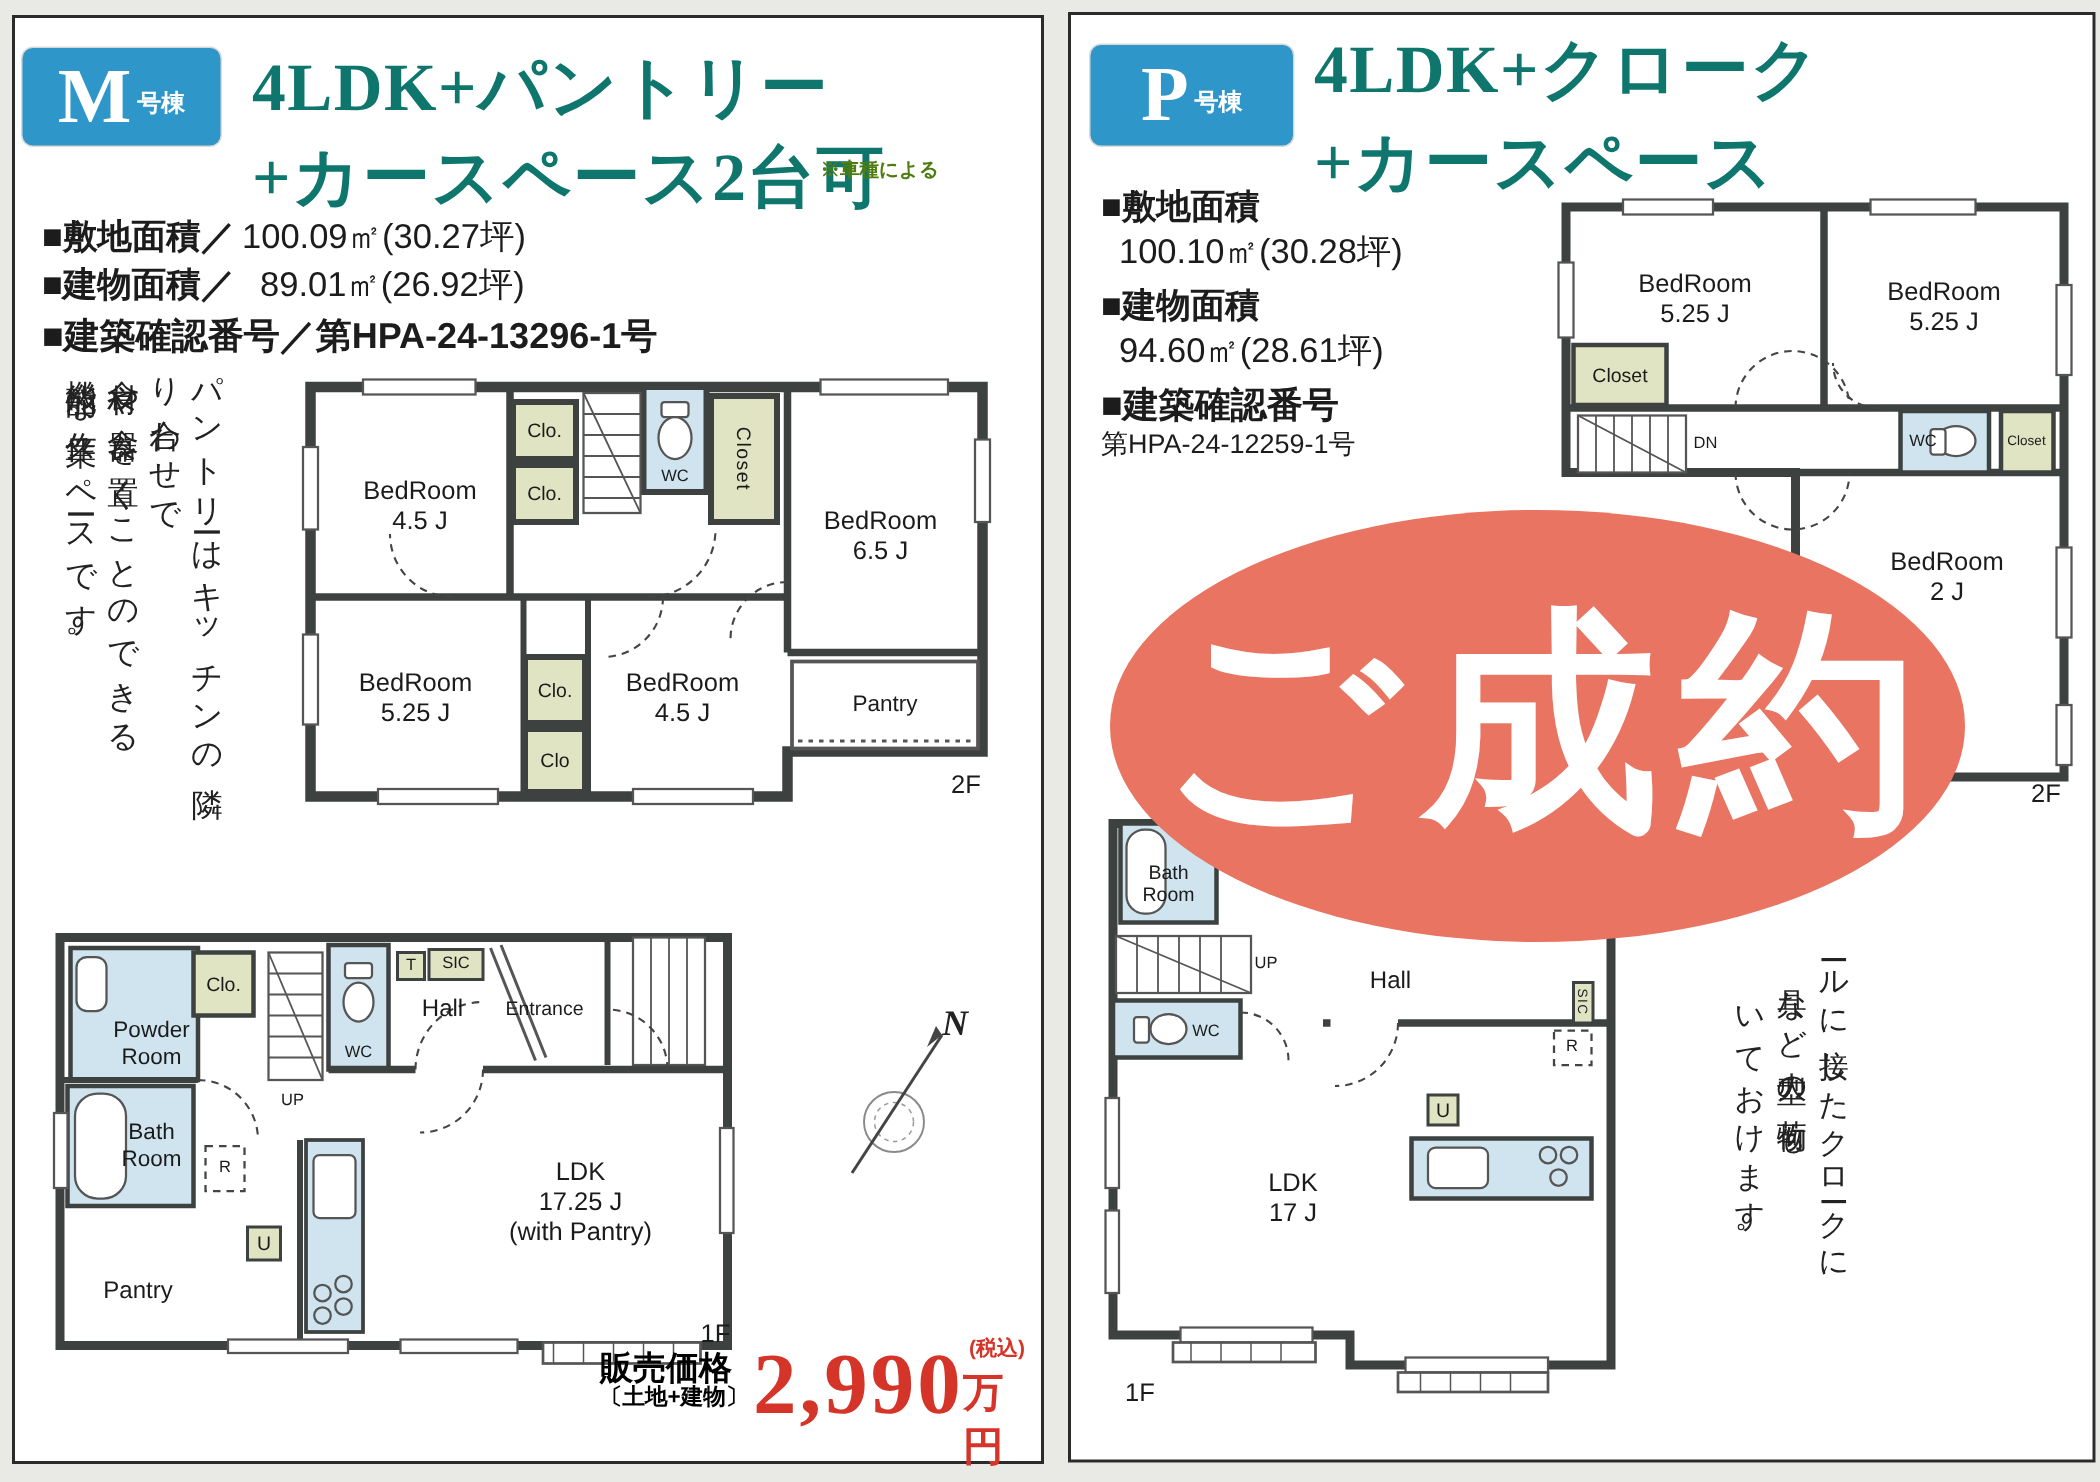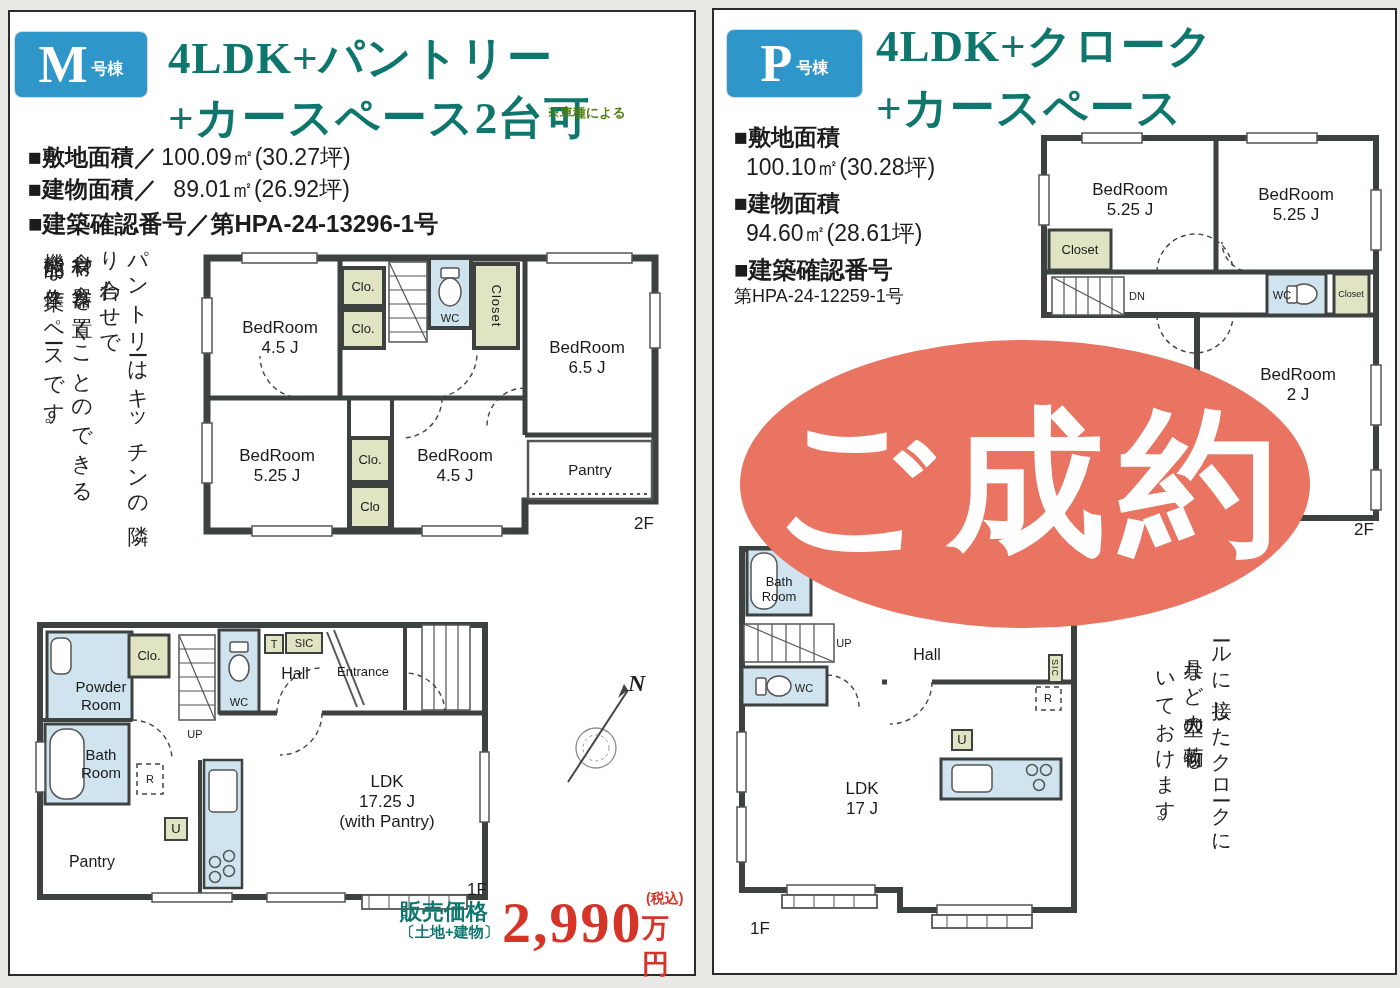--- a/index.html
+++ b/index.html
@@ -58,21 +58,21 @@
   #stamp span{font-family:"Liberation Serif",serif;font-size:158px;font-weight:bold;
               color:#fff;letter-spacing:14px;line-height:1;padding-left:14px}
 
   .np{position:absolute;font-size:38px;font-weight:bold;color:var(--highlight-yellow);
       letter-spacing:2px;
       text-shadow:-2px -2px 0 var(--outline-red),2px -2px 0 var(--outline-red),
                   -2px 2px 0 var(--outline-red),2px 2px 0 var(--outline-red),
                   0 -3px 0 var(--outline-red),0 3px 0 var(--outline-red),
                   -3px 0 0 var(--outline-red),3px 0 0 var(--outline-red),
                   0 0 7px #ff9a00}
-  .pricecap{position:absolute;font-weight:bold;color:#0f766e;line-height:1.1}
+  .pricecap{position:absolute;font-weight:bold;color:#000000;line-height:1.1}
   .pricecap .l1{font-size:22px;display:block}
   .pricecap .l2{font-size:15px;display:block}
   .amount{position:absolute;font-family:"Liberation Serif",serif;font-weight:bold;
           color:var(--price-red);font-size:58px;letter-spacing:2px;line-height:1}
   .tax{position:absolute;color:var(--price-red);font-weight:bold;font-size:14px}
   .unit{position:absolute;color:var(--price-red);font-weight:bold;font-size:27px}
 </style>
 </head>
 <body>
 

